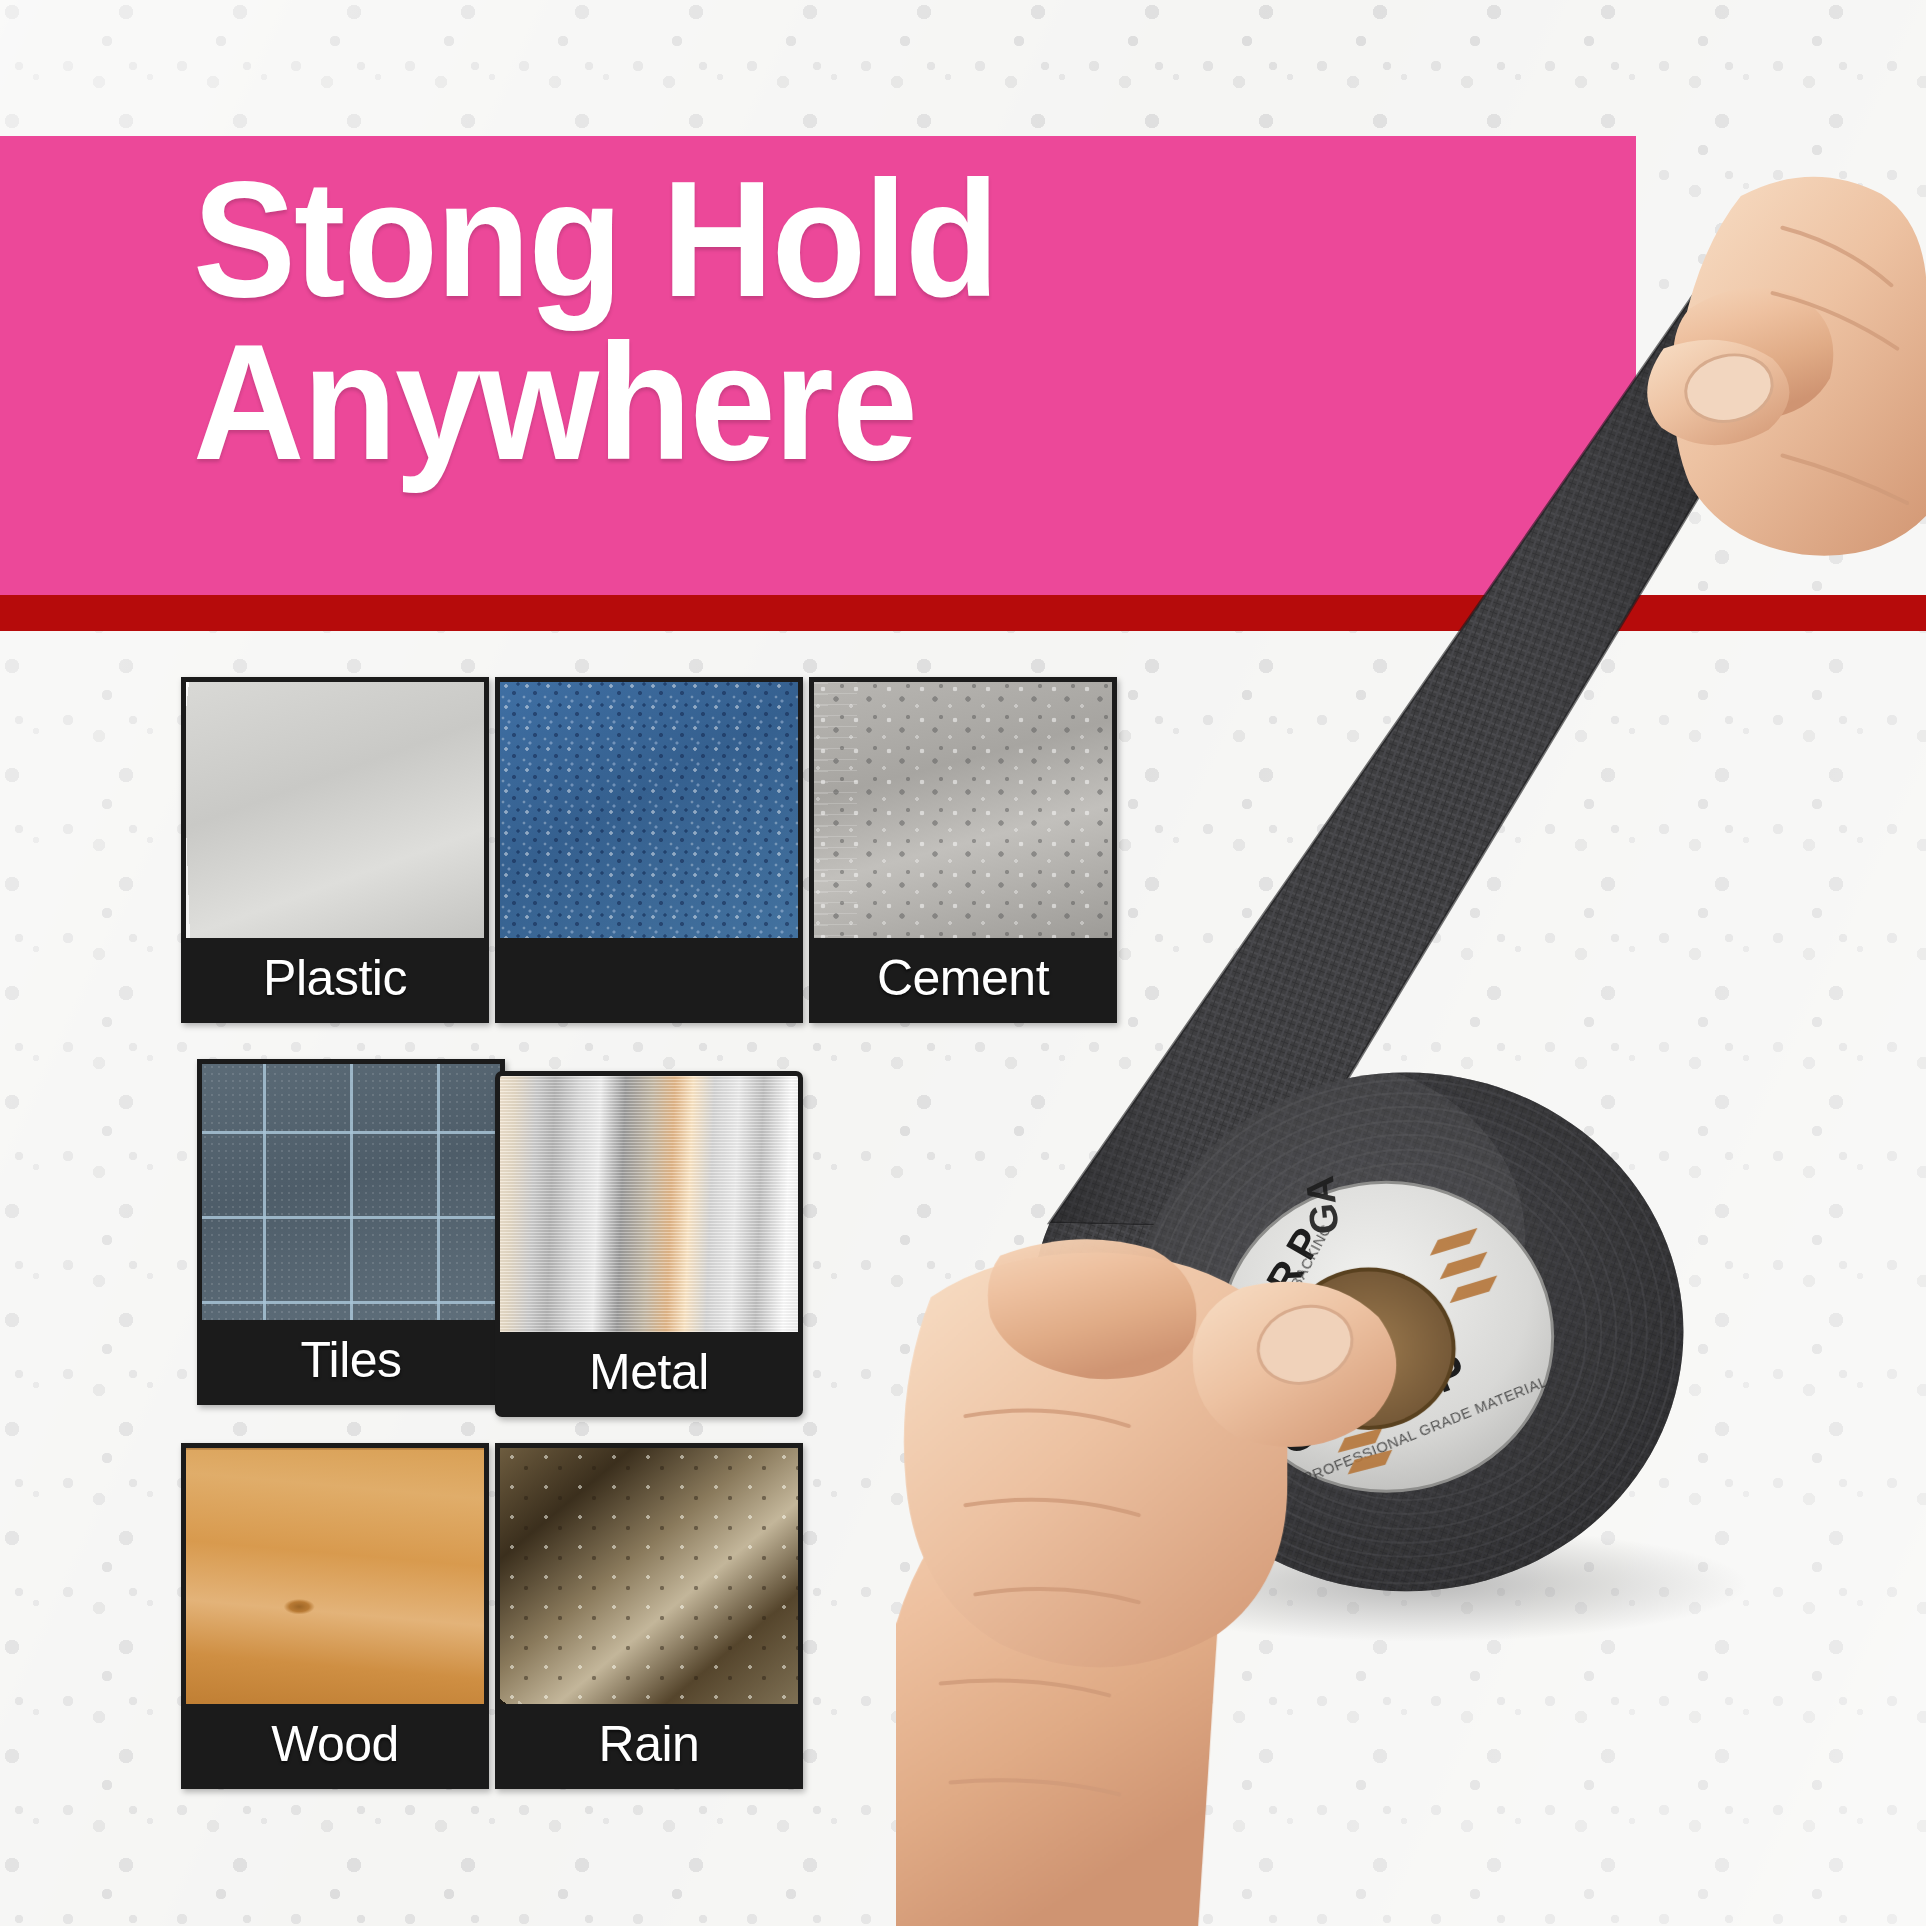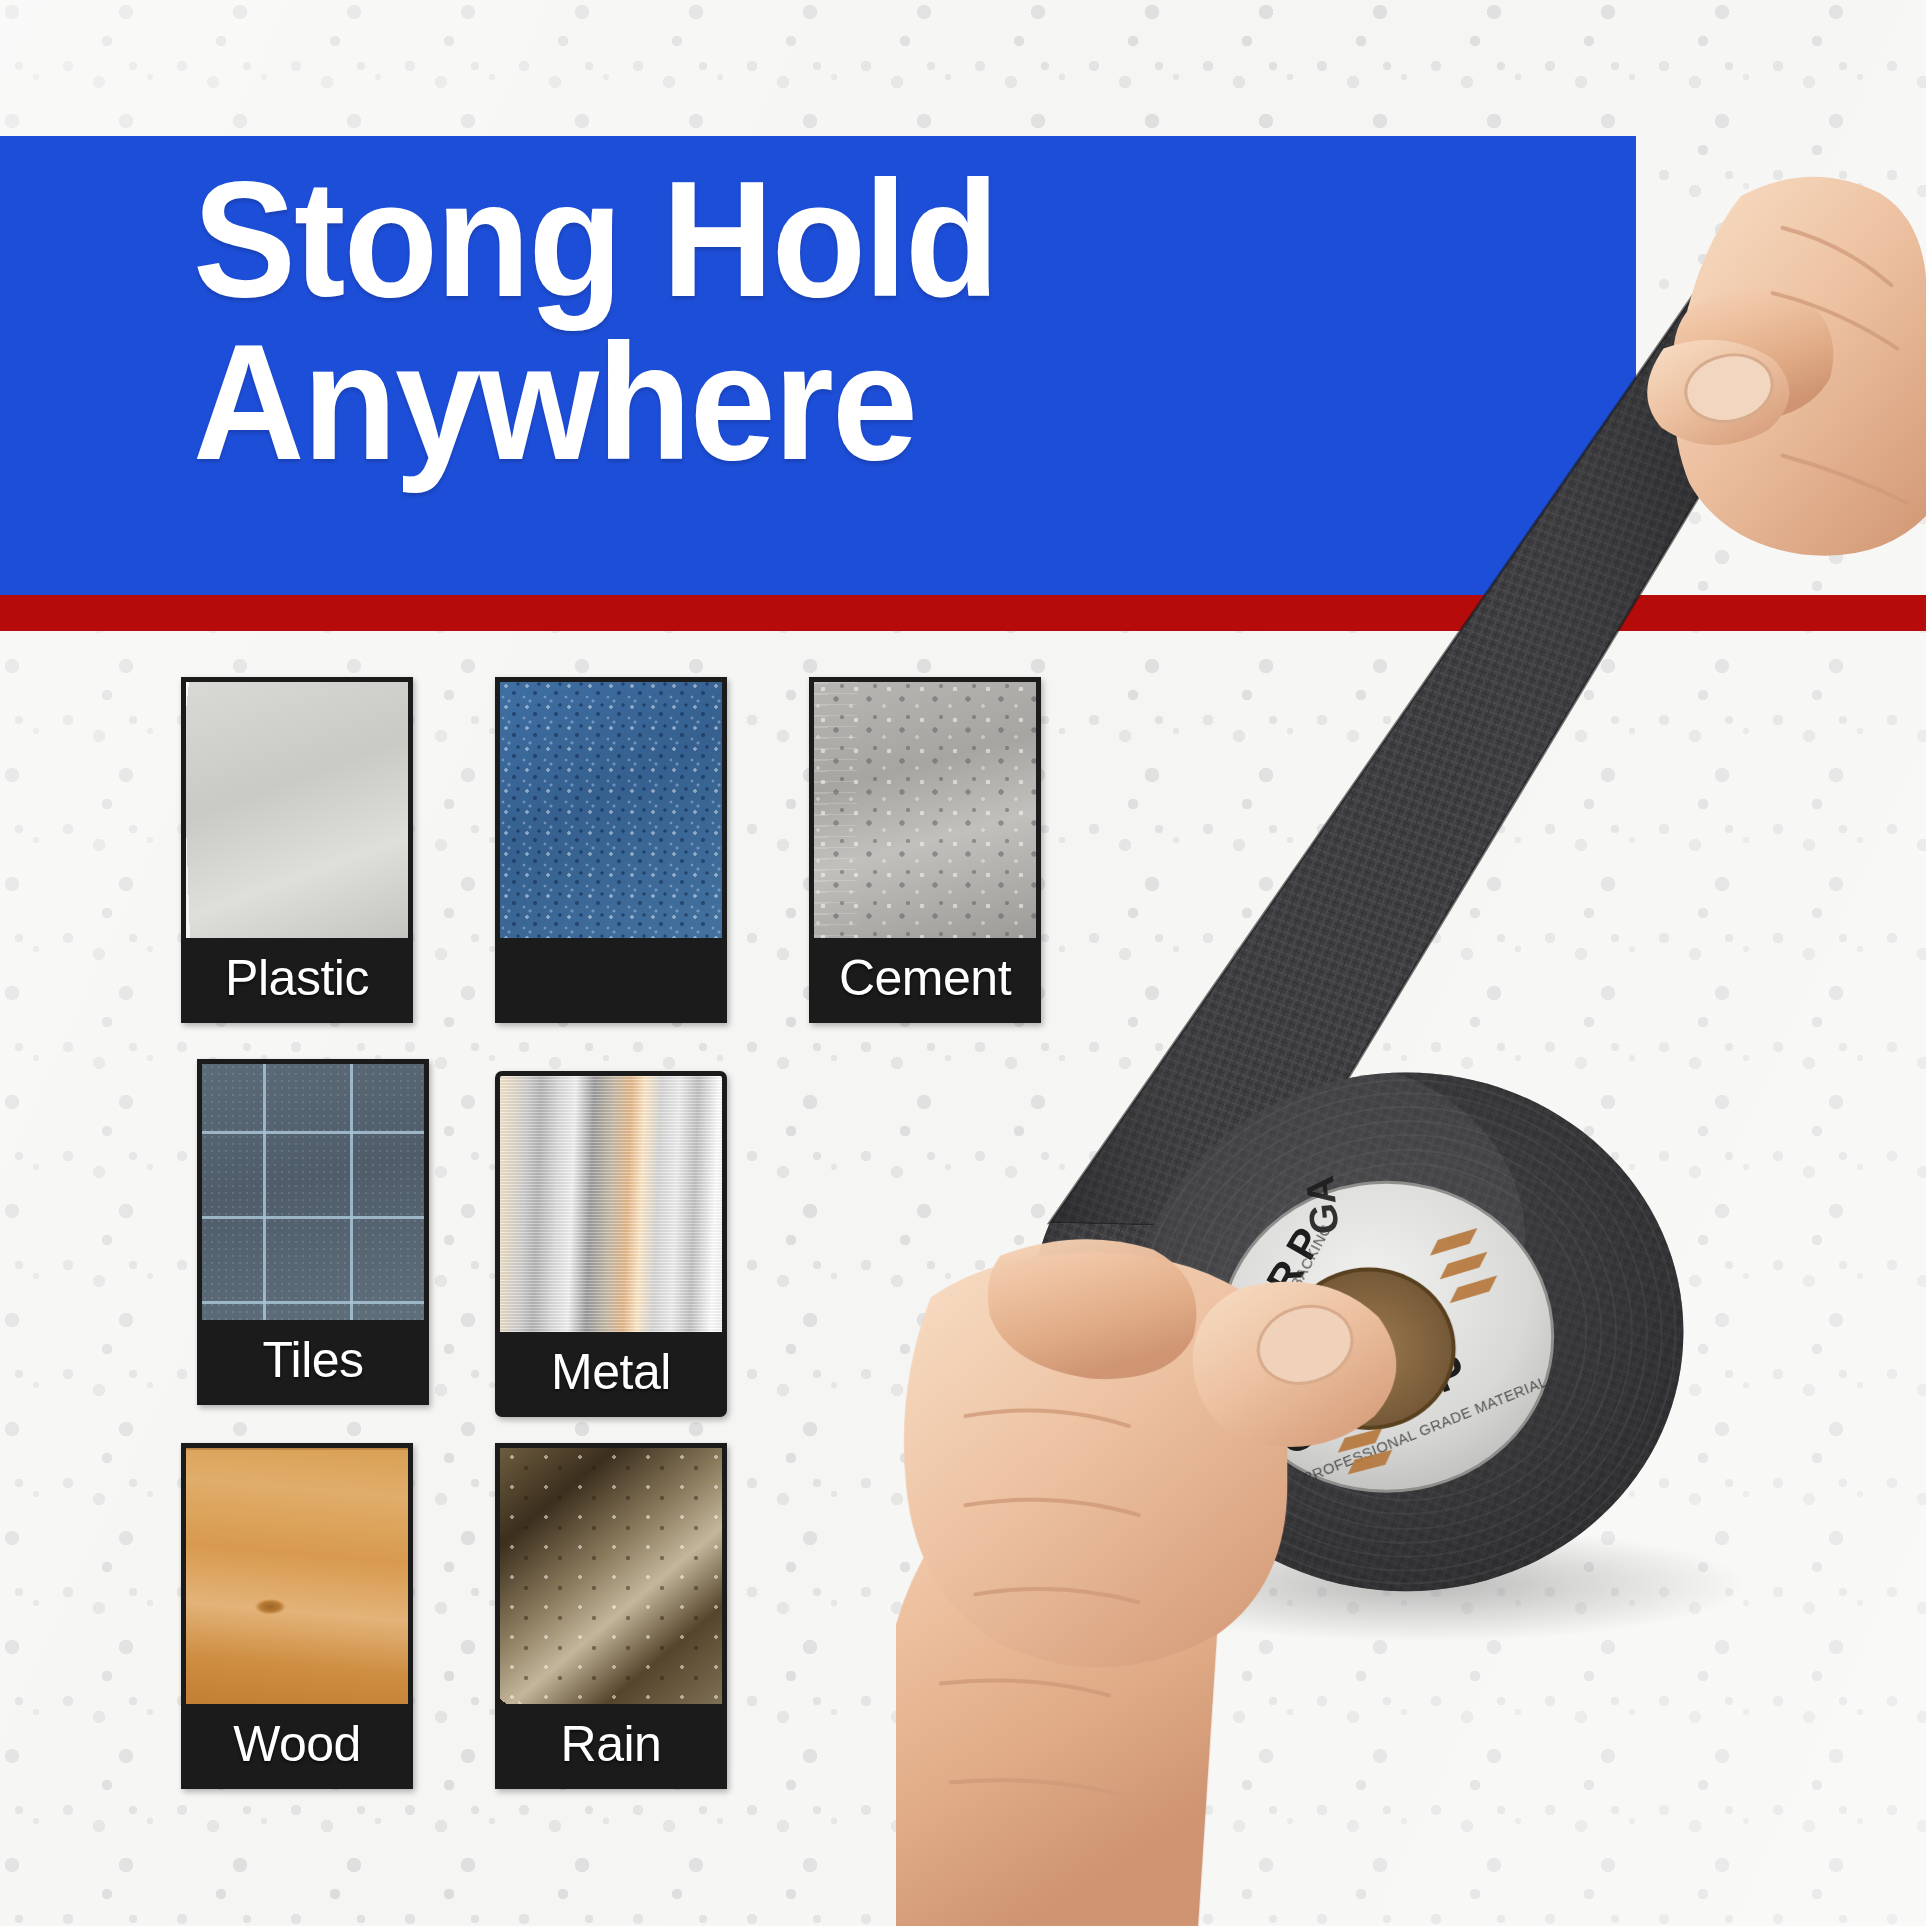--- a/index.html
+++ b/index.html
@@ -30,21 +30,21 @@
   .paper-noise {
     position:absolute; inset:0;
     background:
       linear-gradient(115deg, rgba(255,255,255,.55) 0%, rgba(244,244,242,.15) 45%, rgba(255,255,255,.5) 100%);
     mix-blend-mode:screen;
   }
 
   
   #banner {
     position:absolute; left:0; top:136px; width:1636px; height:459px;
-    background:#1d4ed8;
+    background:#ec4899;
     z-index:6;
   }
   #headline {
     position:absolute; left:193px; top:22px;
     width:1168px;
     color:#ffffff;
     font-family:"Liberation Sans", sans-serif;
     font-weight:700;
     font-size:166px;
     line-height:.98;
@@ -56,21 +56,21 @@
   }
   #redstripe {
     position:absolute; left:0; top:595px; width:1927px; height:36px;
     background:#b60b0b; z-index:6;
   }
 
   
   #tilegrid { position:absolute; left:181px; top:677px; z-index:4; }
   .tile {
     position:absolute;
-    width:232px; height:346px;
+    width:308px; height:346px;
     background:#1b1b1b;
     border:5px solid #1b1b1b;
     box-shadow:2px 3px 6px rgba(0,0,0,.28);
     overflow:hidden;
   }
   .tile .swatch {
     position:absolute; left:0; top:0; right:0; height:256px;
     overflow:hidden;
   }
   .tile .cap {

